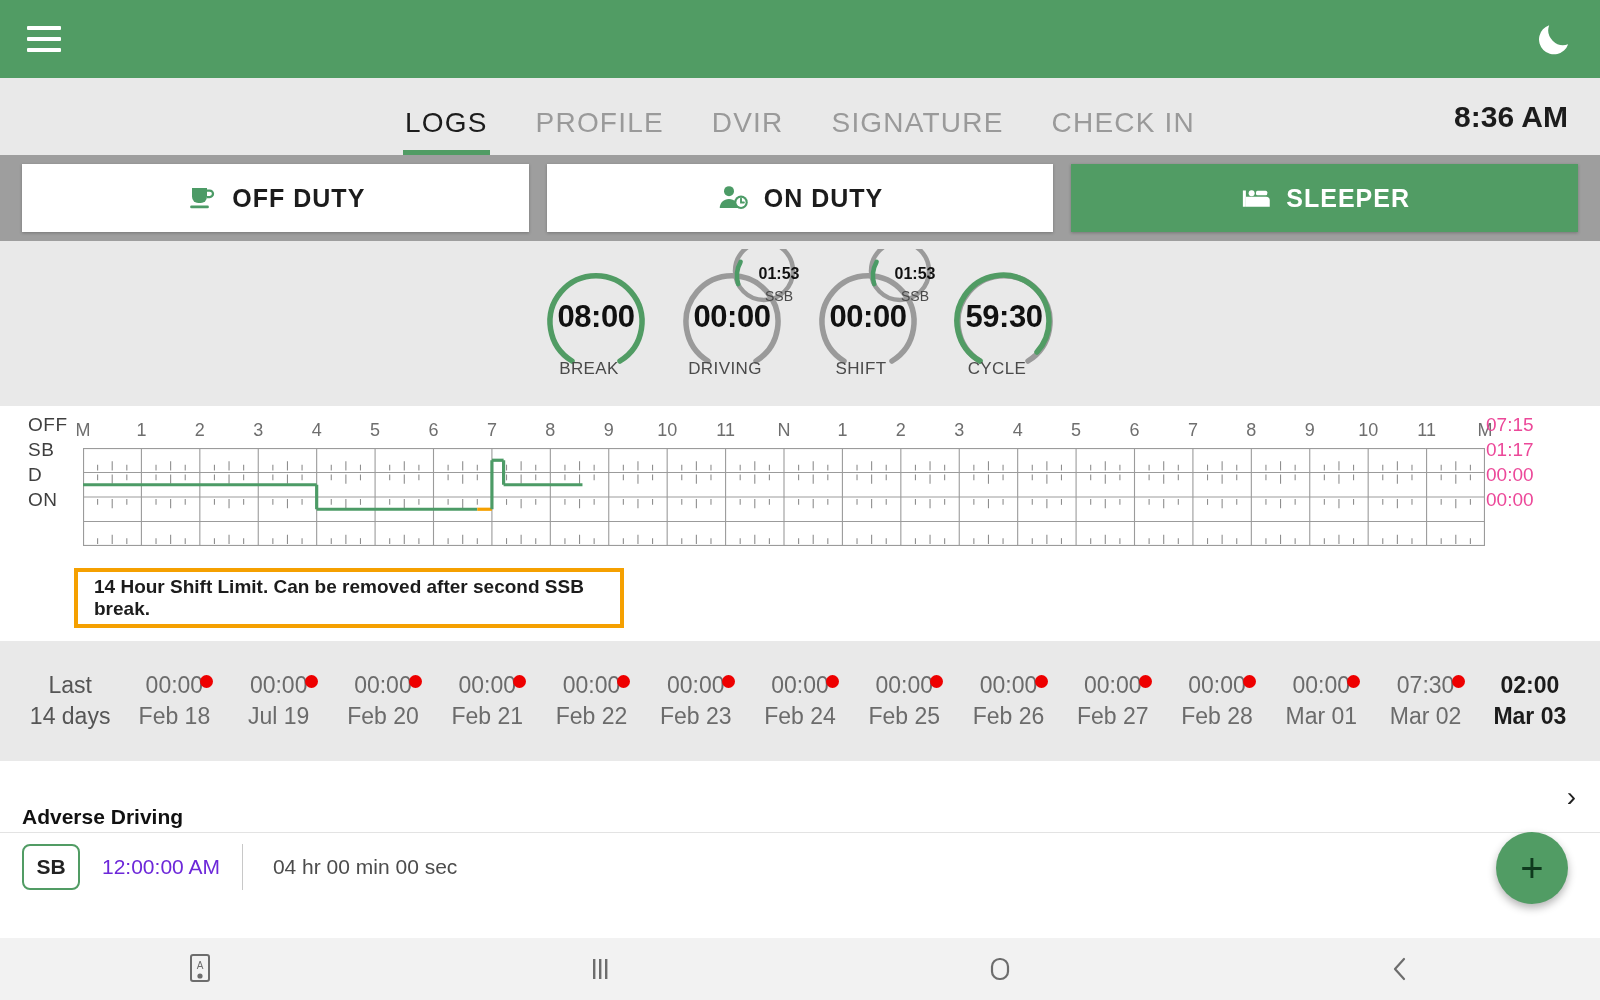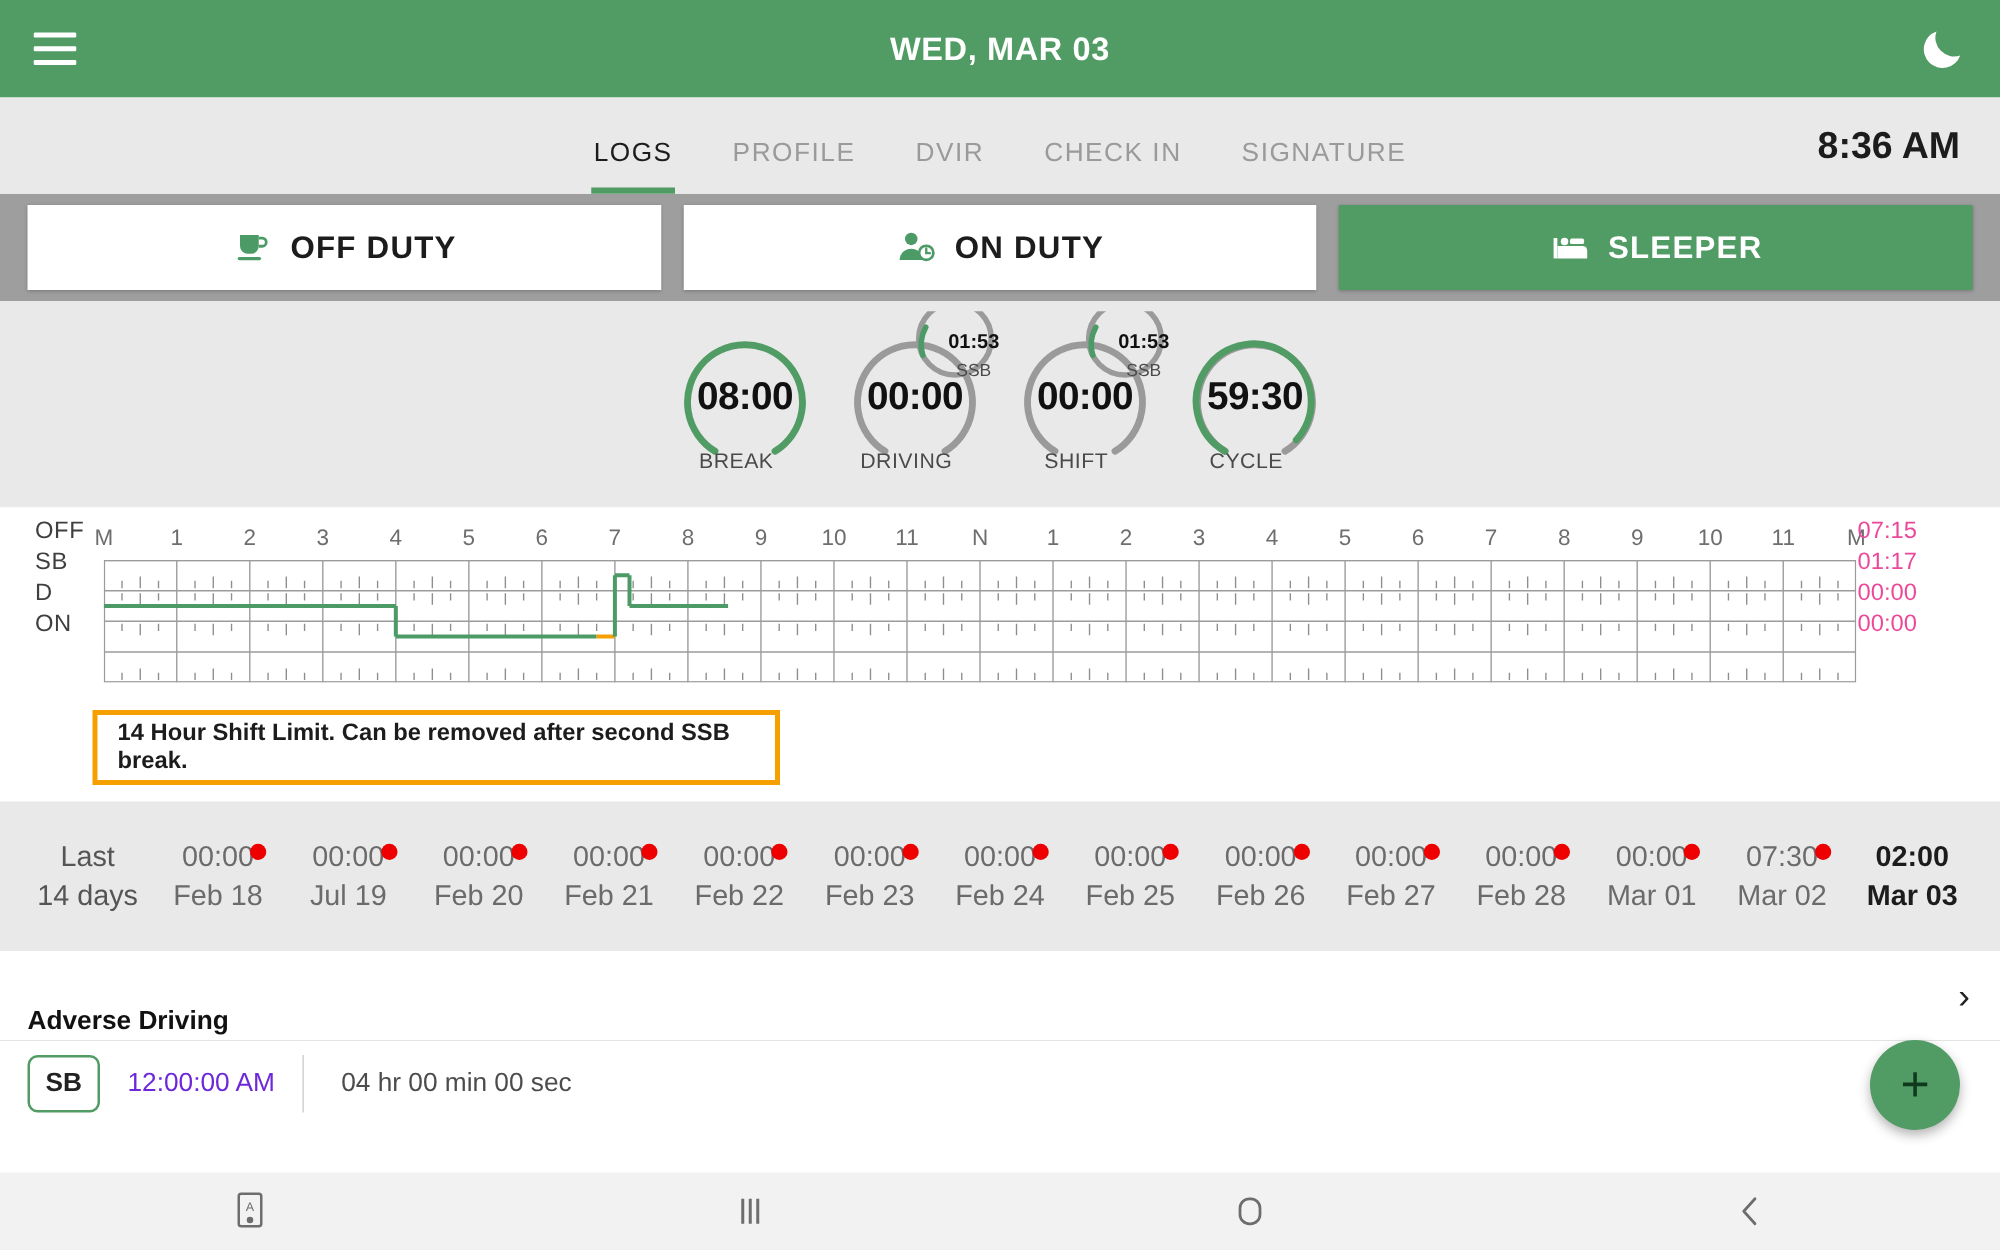--- a/index.html
+++ b/index.html
@@ -27,21 +27,21 @@
   .moon { position: absolute; right: 26px; width: 40px; height: 40px; cursor: pointer; }
 
   
   .tabbar {
     height: 77px; background: #e9e9e9;
     display: flex; align-items: center; position: relative;
   }
   .tabs { position: absolute; left: 0; right: 0; display: flex; justify-content: center;
           align-items: flex-end; height: 77px; gap: 0; }
   .tab {
-    font-size: 21px; letter-spacing: 1.2px; color: #9a9a9a; cursor: pointer;
+    font-size: 28px; letter-spacing: 1.2px; color: #9a9a9a; cursor: pointer;
     padding: 0 24px; height: 65px; display: flex; align-items: center;
     position: relative;
   }
   .tab.active { color: #1c1c1c; }
   .tab.active::after {
     content: ""; position: absolute; left: 22px; right: 22px; bottom: 0;
     height: 5px; background: #519C64;
   }
   .clock {
     position: absolute; right: 32px; font-size: 30px; font-weight: bold; color: #1c1c1c;
@@ -170,33 +170,32 @@
 <body>
 
 <div id="app">
 
   <div class="appbar">
     <div class="hamburger">
       <span></span>
         <span></span>
         <span></span>
     </div>
-    <div class="appbar-title">WED, MAR 03</div>
     <svg class="moon" viewBox="0 0 24 24">
       <path d="M20.5 15.2A9 9 0 0 1 9.1 3.7a9 9 0 1 0 11.4 11.5z" fill="#ffffff"></path>
     </svg>
   </div>
 
   <div class="tabbar">
     <div class="tabs">
       <div class="tab active">LOGS</div>
       <div class="tab">PROFILE</div>
       <div class="tab">DVIR</div>
+      <div class="tab">SIGNATURE</div>
       <div class="tab">CHECK IN</div>
-      <div class="tab">SIGNATURE</div>
     </div>
     <div class="clock">8:36 AM</div>
   </div>
 
   <div class="duty-row">
 
     <div class="duty-btn">
       <svg class="duty-ico" viewBox="0 0 24 24">
         <path d="M4 4h12v7a5 5 0 0 1-5 5H9a5 5 0 0 1-5-5V4z" fill="#4C9B66"></path>
         <path d="M16 6h2.2a2.6 2.6 0 0 1 0 5.2H16" fill="none" stroke="#4C9B66" stroke-width="1.8"></path>

